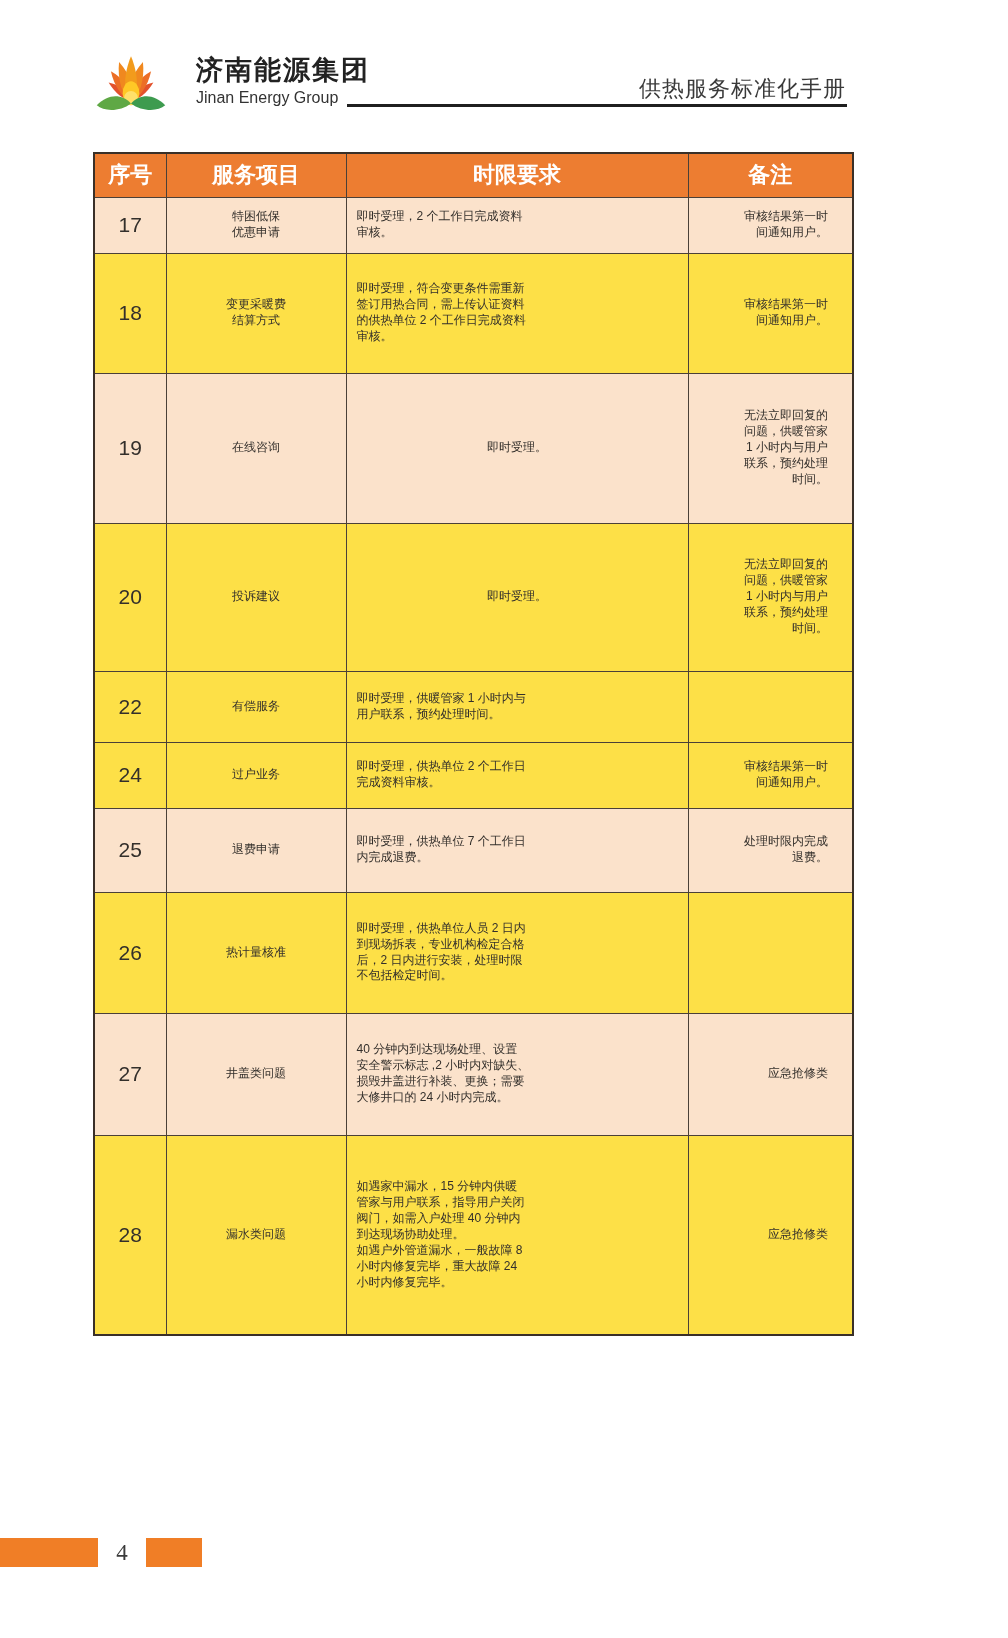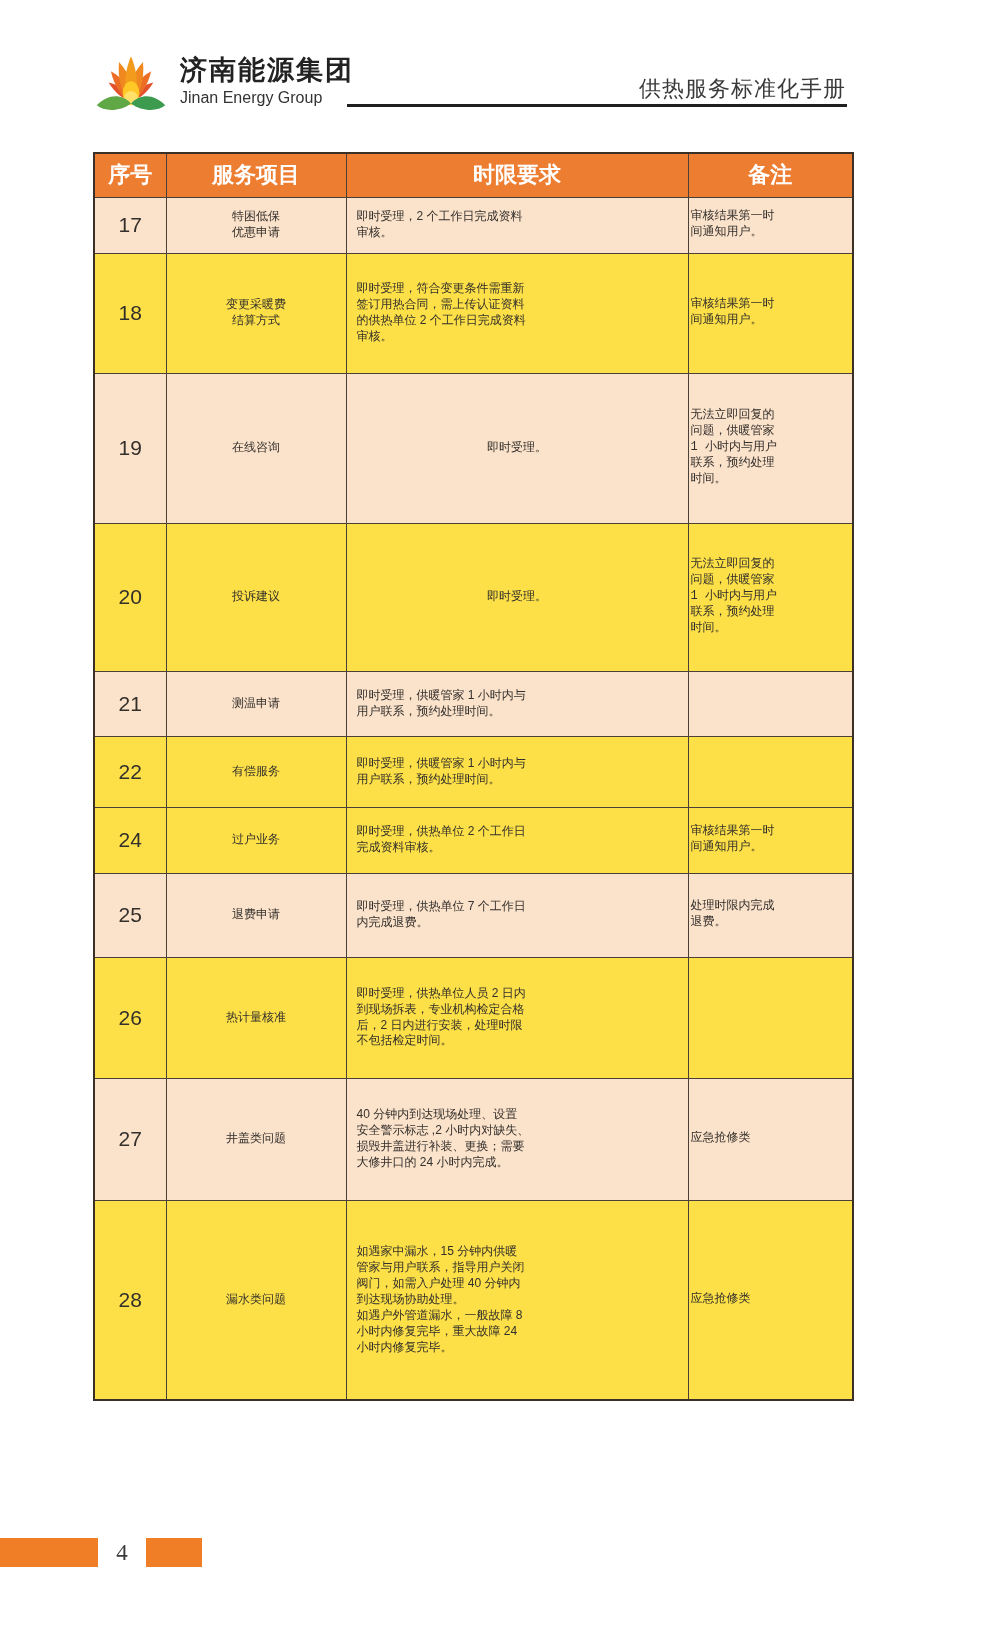--- a/index.html
+++ b/index.html
@@ -2,21 +2,21 @@
 <html><head>
 <meta charset="utf-8">
 <style>
   html,body { margin:0; padding:0; background:#ffffff; }
   body { font-family:"Liberation Sans","DejaVu Sans",sans-serif; }
   .page { position:relative; width:1008px; height:1638px; background:#ffffff; overflow:hidden; }
 
   
   .brand { position:absolute; left:94px; top:50px; display:flex; align-items:flex-start; }
   .logo-svg { width:74px; height:68px; display:block; }
-  .brand-text { margin-left:12px; padding-top:6px; }
+  .brand-text { margin-left:28px; padding-top:6px; }
   .brand-zh { font-size:27px; font-weight:bold; color:#222222; letter-spacing:2px; line-height:1.1; }
   .brand-en { font-size:16px; color:#333333; margin-top:3px; }
   .doc-title { position:absolute; right:162px; top:74px; font-size:22px; color:#3a3a3a; letter-spacing:1px; }
   .header-rule { position:absolute; left:347px; top:104px; width:500px; height:3px; background:#1f1f1f; }
 
   
   table.service-table {
     position:absolute; left:93px; top:152px; width:759px;
     border-collapse:collapse; table-layout:fixed;
     border:2.5px solid #3a3028;
@@ -35,21 +35,21 @@
     font-size:12px; color:#332f2b; line-height:1.33;
     padding:5px 10px;
   }
   .service-table td .cellv { white-space:pre-line; display:block; }
   tr.light td { background:#FBE2CB; }
   tr.dark  td { background:#fde047; }
   td.c-no   { text-align:center; font-size:21px; }
   td.c-item { text-align:center; }
   td.c-req  { text-align:left; }
   td.c-req.centered { text-align:center; }
-  td.c-note { text-align:left; padding:5px 2px;font-family:Liberation Mono, monospace; }
+  td.c-note { text-align:right; padding:5px 24px; }
 
   
   .footer-bar-left  { position:absolute; left:0;    top:1538px; width:98px; height:29px; background:#F07E26; }
   .footer-bar-right { position:absolute; left:146px; top:1538px; width:56px; height:29px; background:#F07E26; }
   .footer-page {
     position:absolute; left:100px; top:1538px; width:44px; height:29px;
     text-align:center; line-height:29px;
     font-family:"Liberation Serif","DejaVu Serif",serif;
     font-size:23px; color:#3a3a3a;
   }
@@ -179,35 +179,20 @@
             <span class="cellv">即时受理。</span>
           </td>
         <td class="c-note">
             <span class="cellv">无法立即回复的
 问题，供暖管家
 1 小时内与用户
 联系，预约处理
 时间。</span>
           </td>
       </tr>
-      <tr class="light" style="height:65px">
-        <td class="c-no">
-            <span class="cellv">21</span>
-          </td>
-        <td class="c-item">
-            <span class="cellv">测温申请</span>
-          </td>
-        <td class="c-req">
-            <span class="cellv">即时受理，供暖管家 1 小时内与
-用户联系，预约处理时间。</span>
-          </td>
-        <td class="c-note">
-            <span class="cellv"></span>
-          </td>
-      </tr>
       <tr class="dark" style="height:71px">
         <td class="c-no">
             <span class="cellv">22</span>
           </td>
         <td class="c-item">
             <span class="cellv">有偿服务</span>
           </td>
         <td class="c-req">
             <span class="cellv">即时受理，供暖管家 1 小时内与
 用户联系，预约处理时间。</span>

